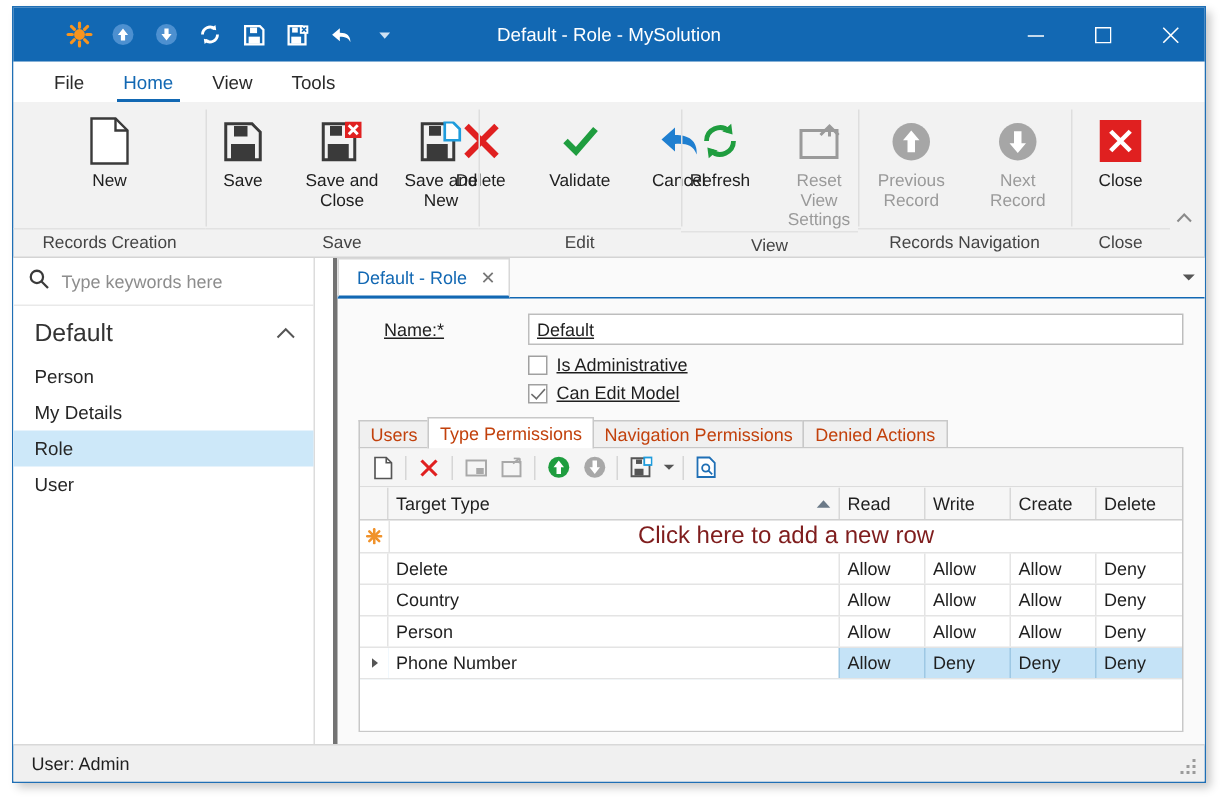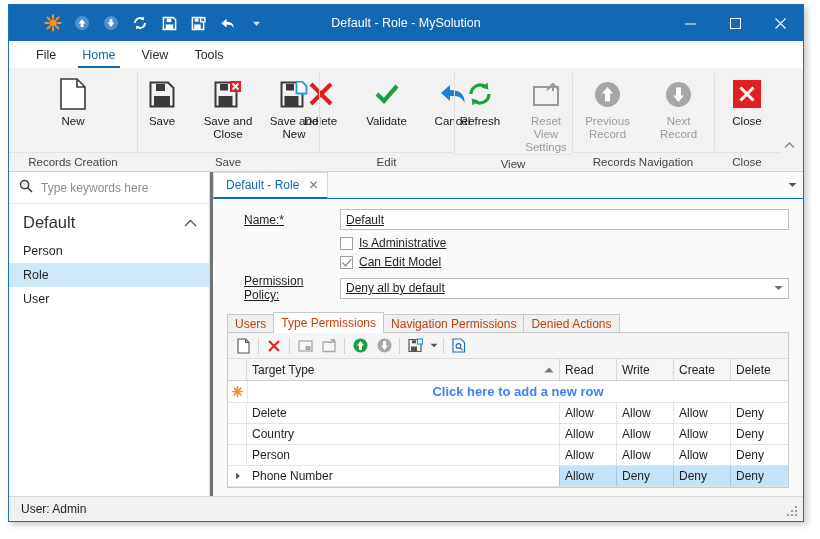--- a/index.html
+++ b/index.html
@@ -173,20 +173,21 @@
     color: #777;
     font-size: 10px;
   }
 
   
   .body {
     flex: 1;
     display: flex;
     min-height: 0;
     background: #ffffff;
+    gap: 12px;
   }
 
   
   .sidebar {
     width: 200px;
     flex: none;
     background: #ffffff;
     border-right: 1px solid #dcdcdc;
     display: flex;
     flex-direction: column;
@@ -462,23 +463,22 @@
     display: flex; align-items: center; justify-content: center;
     border-right: 1px solid #e4e4e4;
     color: #f0922b;
     font-size: 11px;
   }
   .newrow-text {
     flex: 1;
     display: flex;
     align-items: center;
     justify-content: center;
-    font-size: 13px;
-    color: #3b82f6;
-    font-weight: bold;
+    font-size: 16px;
+    color: #7f1d1d;
   }
   .grid-row {
     display: flex;
     height: 21px;
     border-bottom: 1px solid #e4e4e4;
     flex: none;
     box-sizing: border-box;
   }
   .grid-row.selected { background: #c5e3f7; }
   .grid-row.selected .gc { border-right-color: #9ec8e4; }
@@ -804,20 +804,23 @@
           <span class="chev">
             <svg width="13" height="8" viewBox="0 0 13 8">
                 <path d="M1 7 L6.5 1.5 L12 7" fill="none" stroke="#555" stroke-width="1.3"></path>
               </svg>
           </span>
         </div>
 
         <div class="nav-item">
           <span>Person</span>
         </div>
+        <div class="nav-item">
+          <span>My Details</span>
+        </div>
         <div class="nav-item selected">
           <span>Role</span>
         </div>
         <div class="nav-item">
           <span>User</span>
         </div>
       </div>
 
       <div class="content">
 
@@ -842,31 +845,20 @@
           <div class="check-row">
             <span class="cbox"></span>
             <span class="check-lbl">Is Administrative</span>
           </div>
 
           <div class="check-row">
             <span class="cbox checked"></span>
             <span class="check-lbl">Can Edit Model</span>
           </div>
 
-          <div class="form-row">
-            <span class="form-label">Permission Policy:</span>
-            <span class="combobox">
-              <span>Deny all by default</span>
-              <span class="arrow">
-                <svg width="9" height="6" viewBox="0 0 9 6">
-                    <path d="M0.5 1 L4.5 5 L8.5 1 Z" fill="#6b6b6b"></path>
-                  </svg>
-              </span>
-            </span>
-          </div>
         </div>
 
         <div class="detail-wrap">
           <div class="detail-tabs">
             <div class="dtab">Users</div>
             <div class="dtab active">Type Permissions</div>
             <div class="dtab">Navigation Permissions</div>
             <div class="dtab">Denied Actions</div>
           </div>
 

